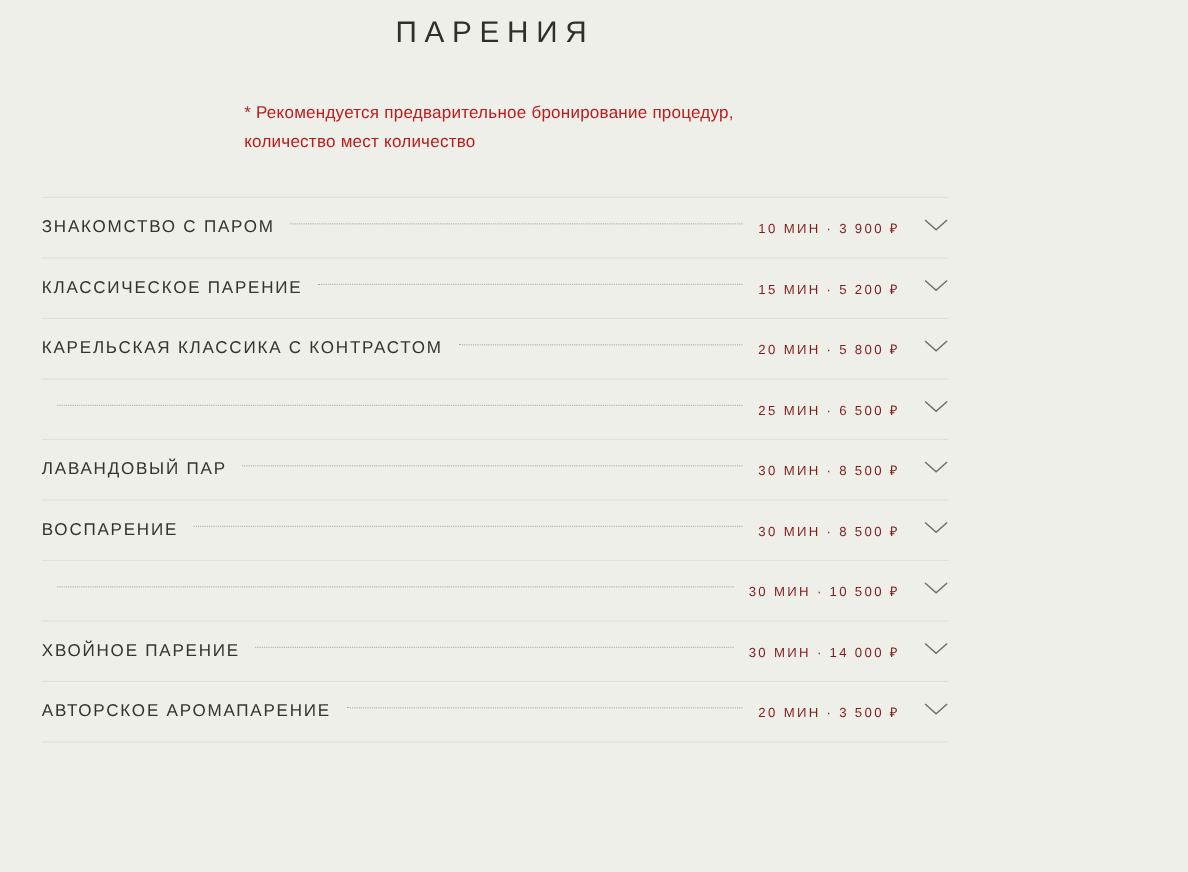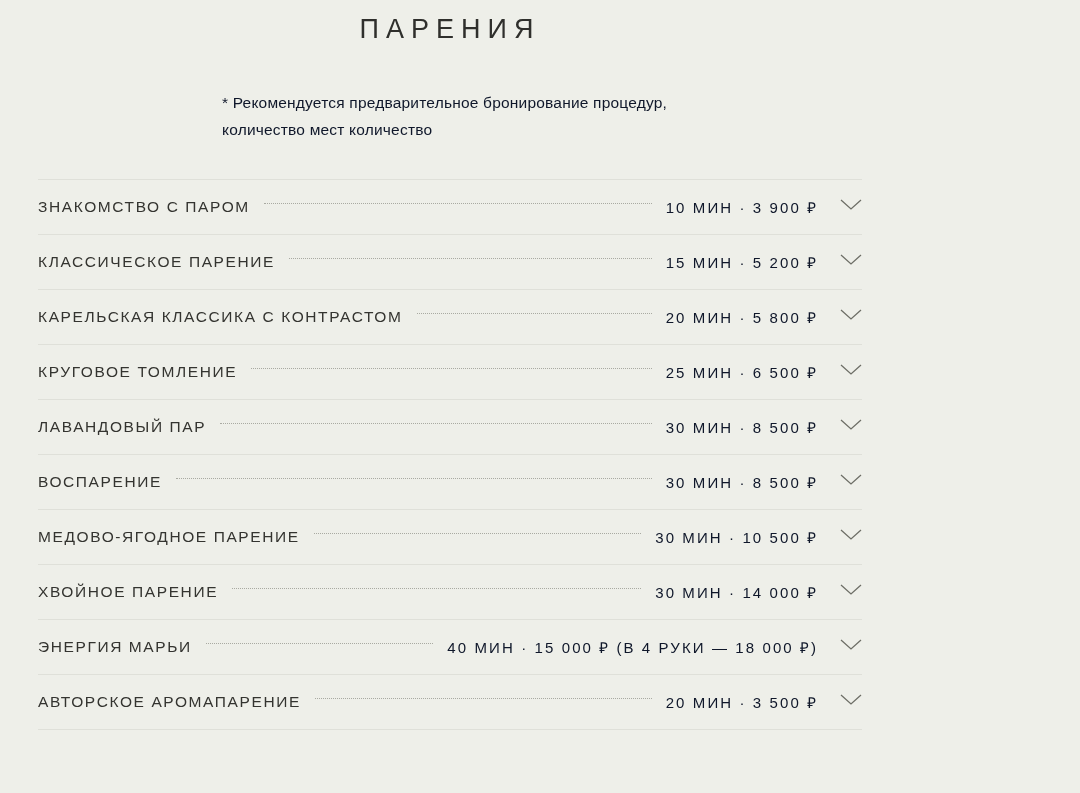--- a/index.html
+++ b/index.html
@@ -26,21 +26,21 @@
     letter-spacing: 7px;
     font-weight: 400;
     color: #2f2f2c;
     padding-top: 14px;
     margin: 0;
   }
   .note {
     margin: 44px 0 0 222px;
     font-size: 15.5px;
     line-height: 27px;
-    color: #0f172a;
+    color: #b91c1c;
     letter-spacing: 0.2px;
     max-width: 640px;
   }
   .list {
     margin-top: 36px;
     padding: 0 38px 0 38px;
   }
   .row {
     display: flex;
     align-items: center;
@@ -58,23 +58,23 @@
     text-transform: uppercase;
   }
   .dots {
     flex: 1 1 auto;
     margin: 0 14px;
     border-bottom: 1px dotted #a9aaa2;
     transform: translateY(-4px);
     min-width: 20px;
   }
   .row-meta {
-    font-size: 15px;
+    font-size: 12px;
     letter-spacing: 2.1px;
-    color: #0f172a;
+    color: #7f1d1d;
     white-space: nowrap;
     text-transform: uppercase;
   }
   .chevron {
     width: 44px;
     display: flex;
     justify-content: flex-end;
     align-items: center;
     transform: translateY(-2px);
     cursor: pointer;
@@ -124,21 +124,20 @@
       <span class="dots"></span>
       <span class="row-meta">20 МИН  ·  5 800 ₽</span>
       <span class="chevron">
         <svg width="22" height="12" viewBox="0 0 22 12">
             <path d="M1 1 L11 10 L21 1" fill="none" stroke="#6d6e66" stroke-width="1.3"></path>
           </svg>
       </span>
     </div>
 
     <div class="row">
-      <span class="row-name">КРУГОВОЕ ТОМЛЕНИЕ</span>
       <span class="dots"></span>
       <span class="row-meta">25 МИН  ·  6 500 ₽</span>
       <span class="chevron">
         <svg width="22" height="12" viewBox="0 0 22 12">
             <path d="M1 1 L11 10 L21 1" fill="none" stroke="#6d6e66" stroke-width="1.3"></path>
           </svg>
       </span>
     </div>
 
     <div class="row">
@@ -157,21 +156,20 @@
       <span class="dots"></span>
       <span class="row-meta">30 МИН  ·  8 500 ₽</span>
       <span class="chevron">
         <svg width="22" height="12" viewBox="0 0 22 12">
             <path d="M1 1 L11 10 L21 1" fill="none" stroke="#6d6e66" stroke-width="1.3"></path>
           </svg>
       </span>
     </div>
 
     <div class="row">
-      <span class="row-name">МЕДОВО-ЯГОДНОЕ ПАРЕНИЕ</span>
       <span class="dots"></span>
       <span class="row-meta">30 МИН  ·  10 500 ₽</span>
       <span class="chevron">
         <svg width="22" height="12" viewBox="0 0 22 12">
             <path d="M1 1 L11 10 L21 1" fill="none" stroke="#6d6e66" stroke-width="1.3"></path>
           </svg>
       </span>
     </div>
 
 
@@ -179,30 +177,20 @@
       <span class="row-name">ХВОЙНОЕ ПАРЕНИЕ</span>
       <span class="dots"></span>
       <span class="row-meta">30 МИН  ·  14 000 ₽</span>
       <span class="chevron">
         <svg width="22" height="12" viewBox="0 0 22 12">
             <path d="M1 1 L11 10 L21 1" fill="none" stroke="#6d6e66" stroke-width="1.3"></path>
           </svg>
       </span>
     </div>
 
-    <div class="row">
-      <span class="row-name">ЭНЕРГИЯ МАРЬИ</span>
-      <span class="dots"></span>
-      <span class="row-meta">40 МИН  ·  15 000 ₽ (В 4 РУКИ — 18 000 ₽)</span>
-      <span class="chevron">
-        <svg width="22" height="12" viewBox="0 0 22 12">
-            <path d="M1 1 L11 10 L21 1" fill="none" stroke="#6d6e66" stroke-width="1.3"></path>
-          </svg>
-      </span>
-    </div>
 
     <div class="row">
       <span class="row-name">АВТОРСКОЕ АРОМАПАРЕНИЕ</span>
       <span class="dots"></span>
       <span class="row-meta">20 МИН  ·  3 500 ₽</span>
       <span class="chevron">
         <svg width="22" height="12" viewBox="0 0 22 12">
             <path d="M1 1 L11 10 L21 1" fill="none" stroke="#6d6e66" stroke-width="1.3"></path>
           </svg>
       </span>

